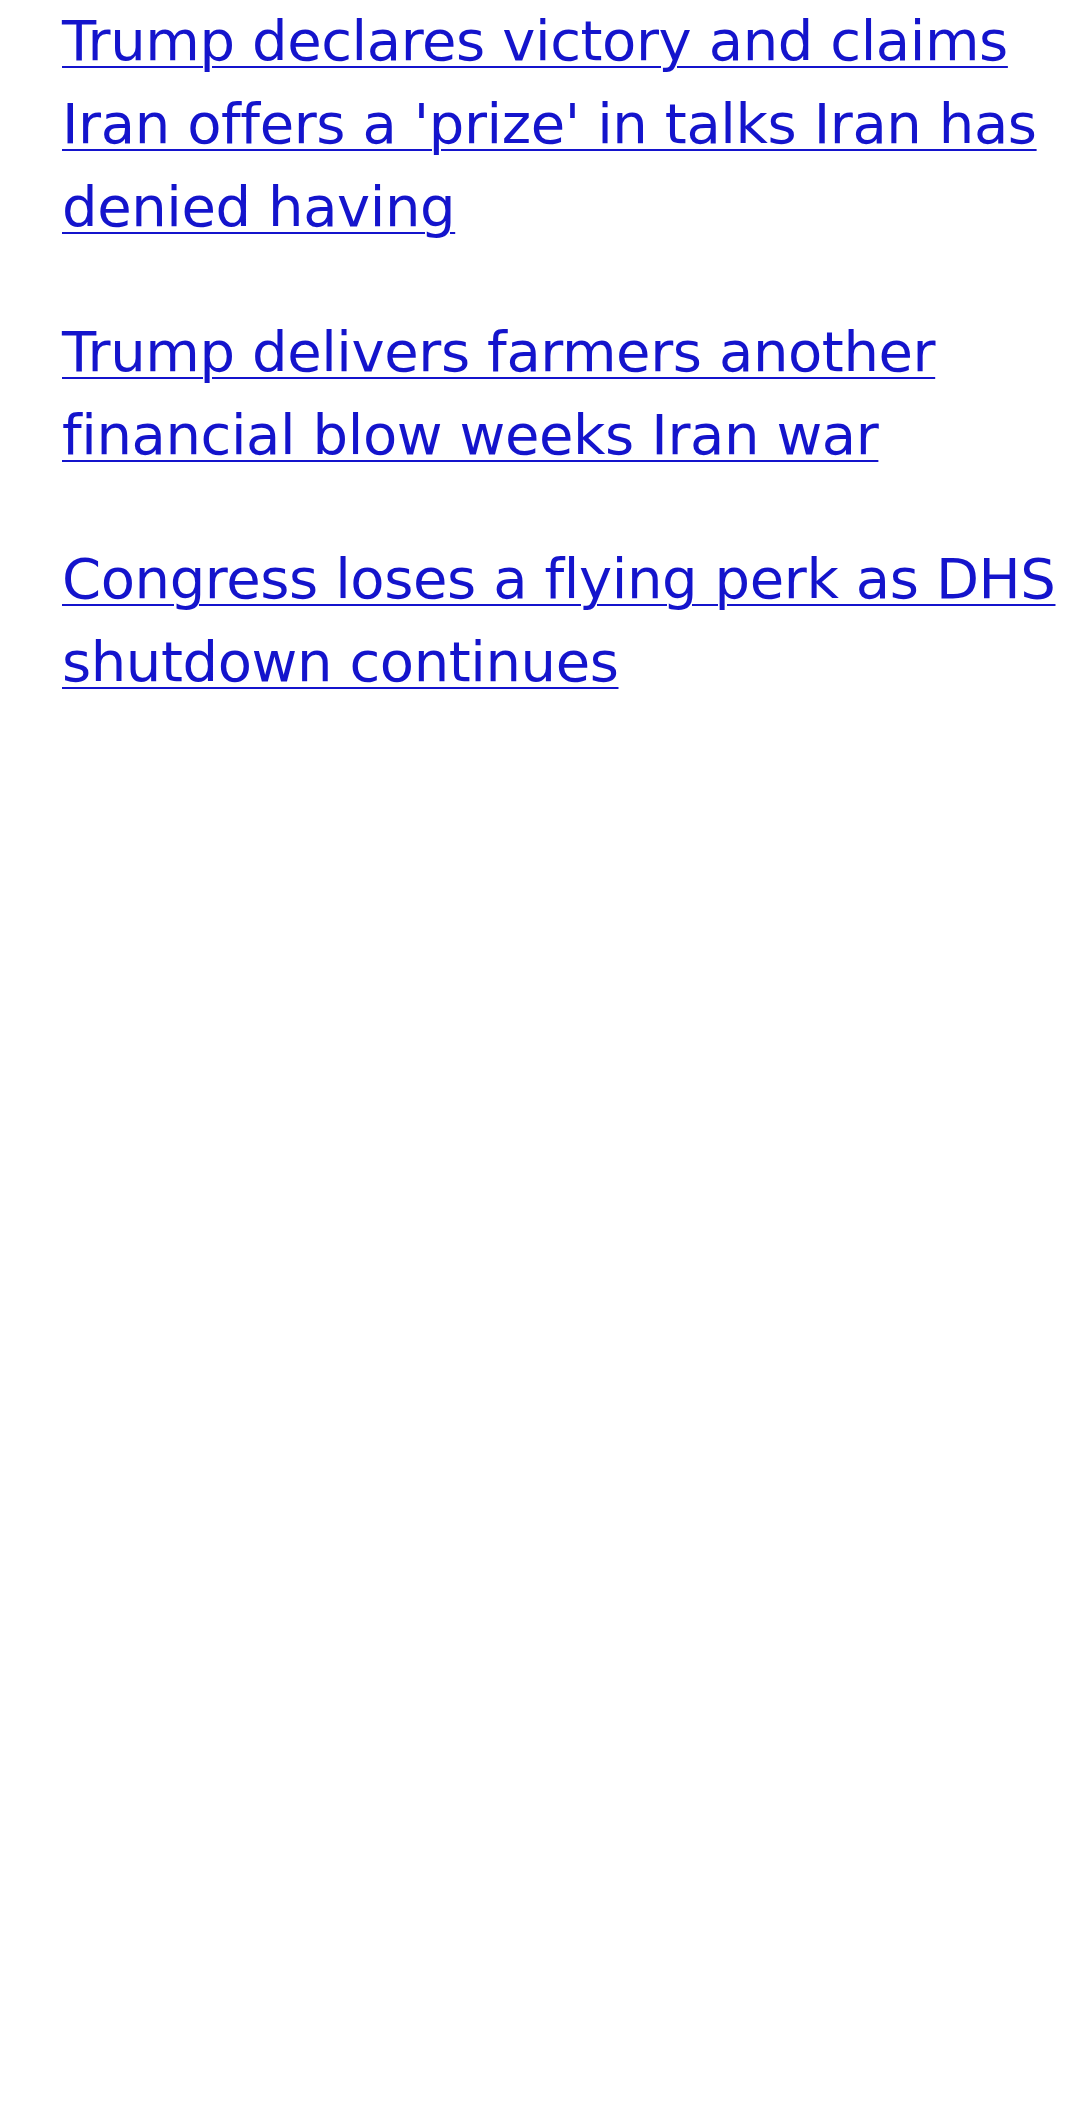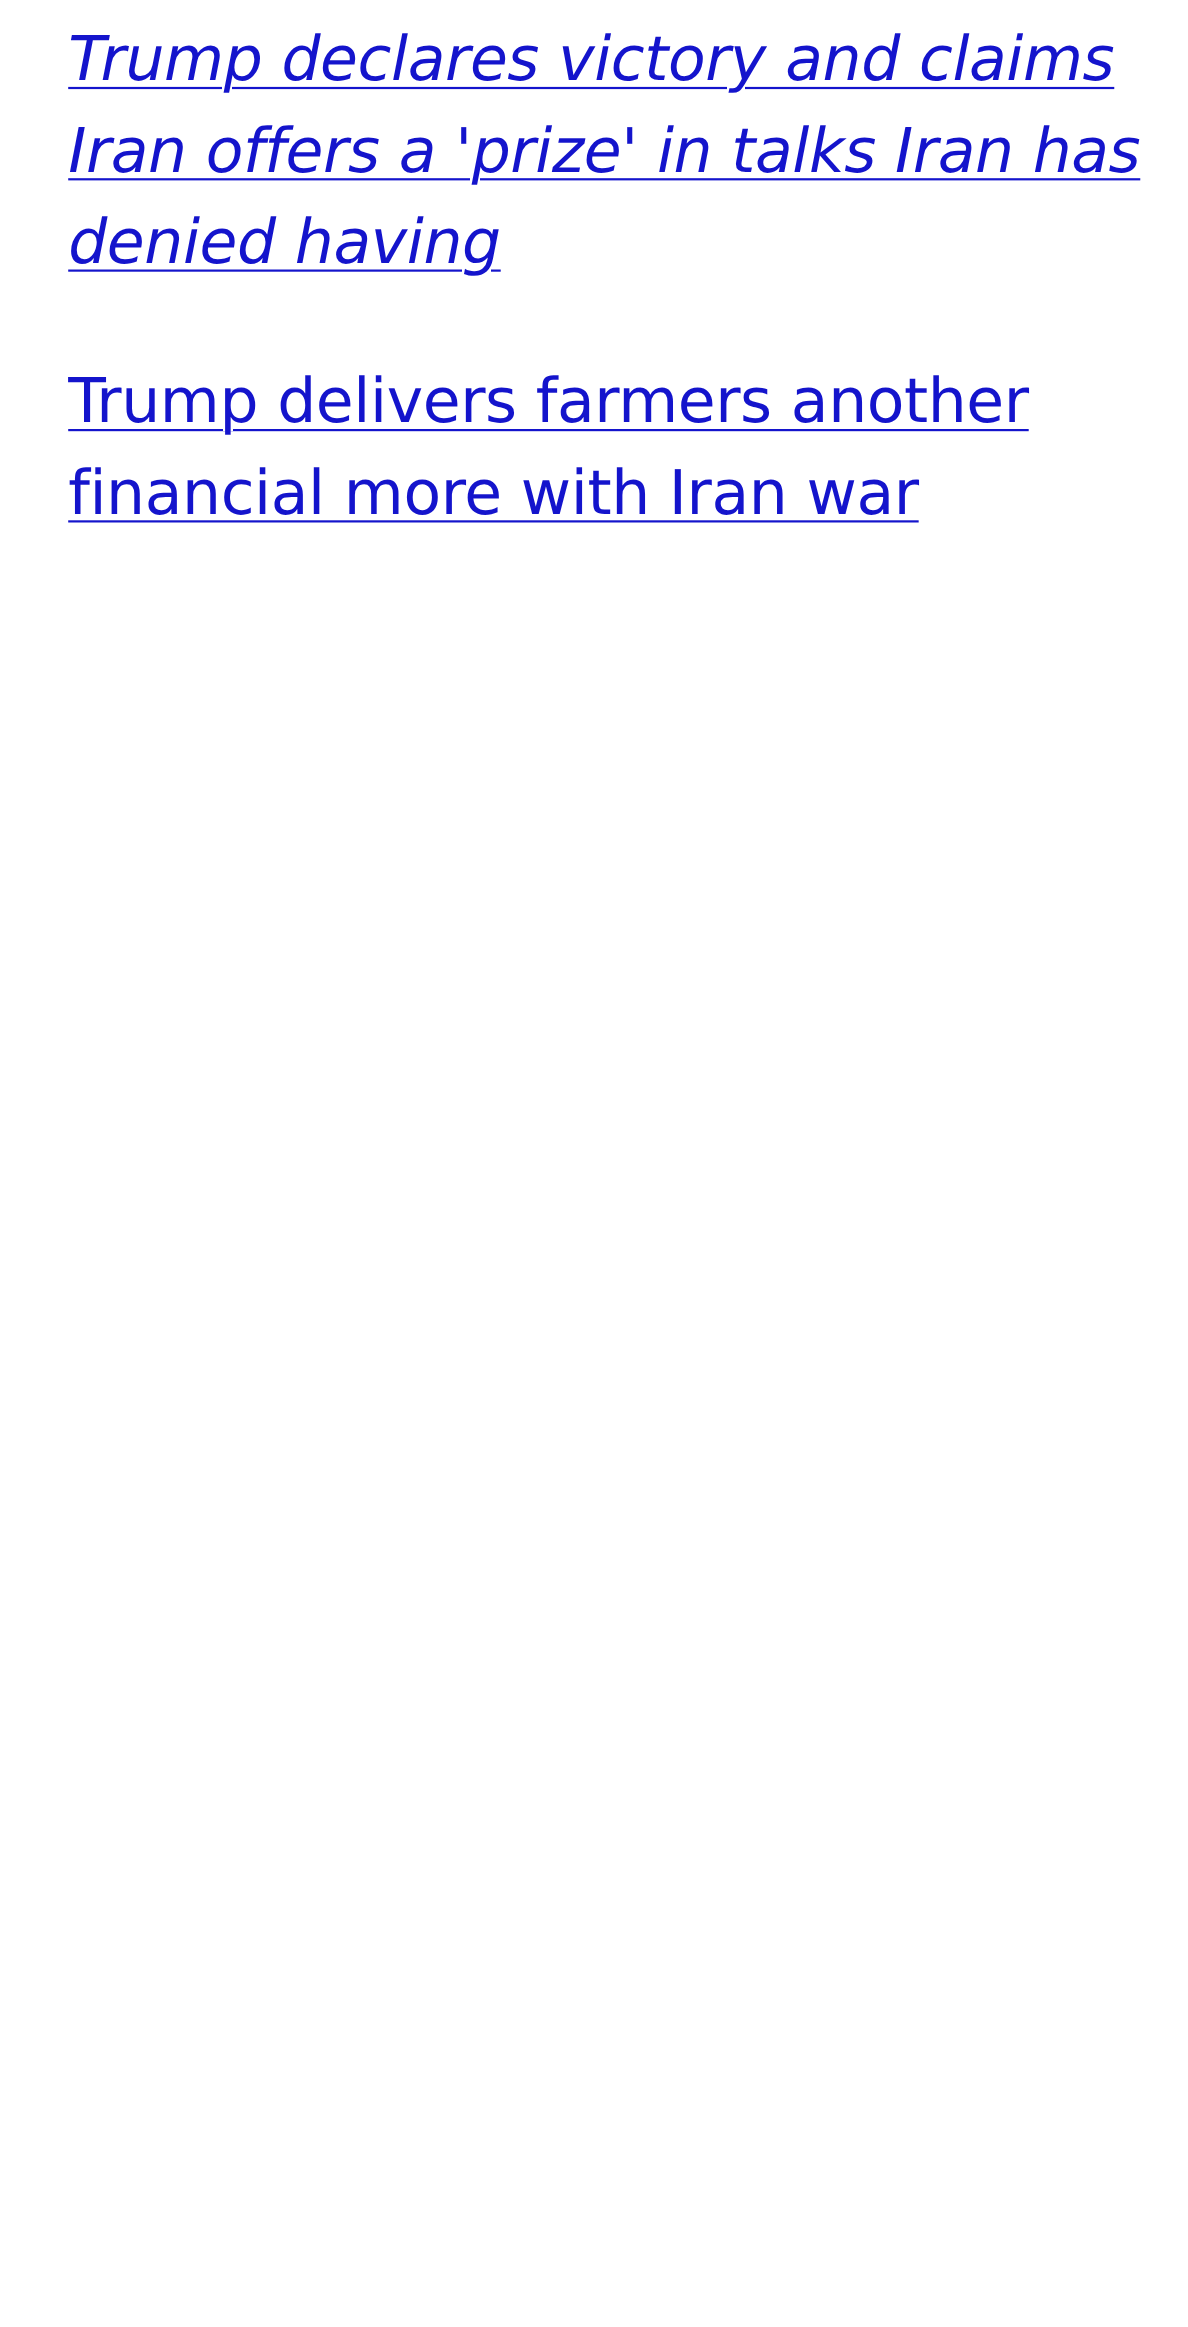--- a/index.html
+++ b/index.html
@@ -16,22 +16,21 @@
   .headline-list {
     padding: 0;
     margin: 0;
     list-style: none;
   }
   .headline-item {
     margin: 0 0 62px 0;
     padding: 0;
   }
   .headline-item:first-child {
-    margin-top: 14px;
-    font-style: italic;
+    margin-top: 0;
   }
   .headline-link {
     display: inline;
     color: #1414cc;
     text-decoration: underline;
     text-decoration-color: #1414cc;
     text-underline-offset: 6px;
     text-decoration-thickness: 2px;
     font-size: 56px;
     line-height: 1.48;
@@ -45,15 +44,18 @@
   }
 </style>
 </head>
 <body>
 
 <ul class="headline-list">
   <li class="headline-item">
     <a class="headline-link" href="#">Trump declares victory and claims Iran offers a 'prize' in talks Iran has denied having</a>
   </li>
   <li class="headline-item">
-    <a class="headline-link" href="#">Trump delivers farmers another financial more with Iran war</a>
+    <a class="headline-link" href="#">Trump delivers farmers another financial blow weeks Iran war</a>
+  </li>
+  <li class="headline-item">
+    <a class="headline-link" href="#">Congress loses a flying perk as DHS shutdown continues</a>
   </li>
 </ul>
 
 </body></html>

